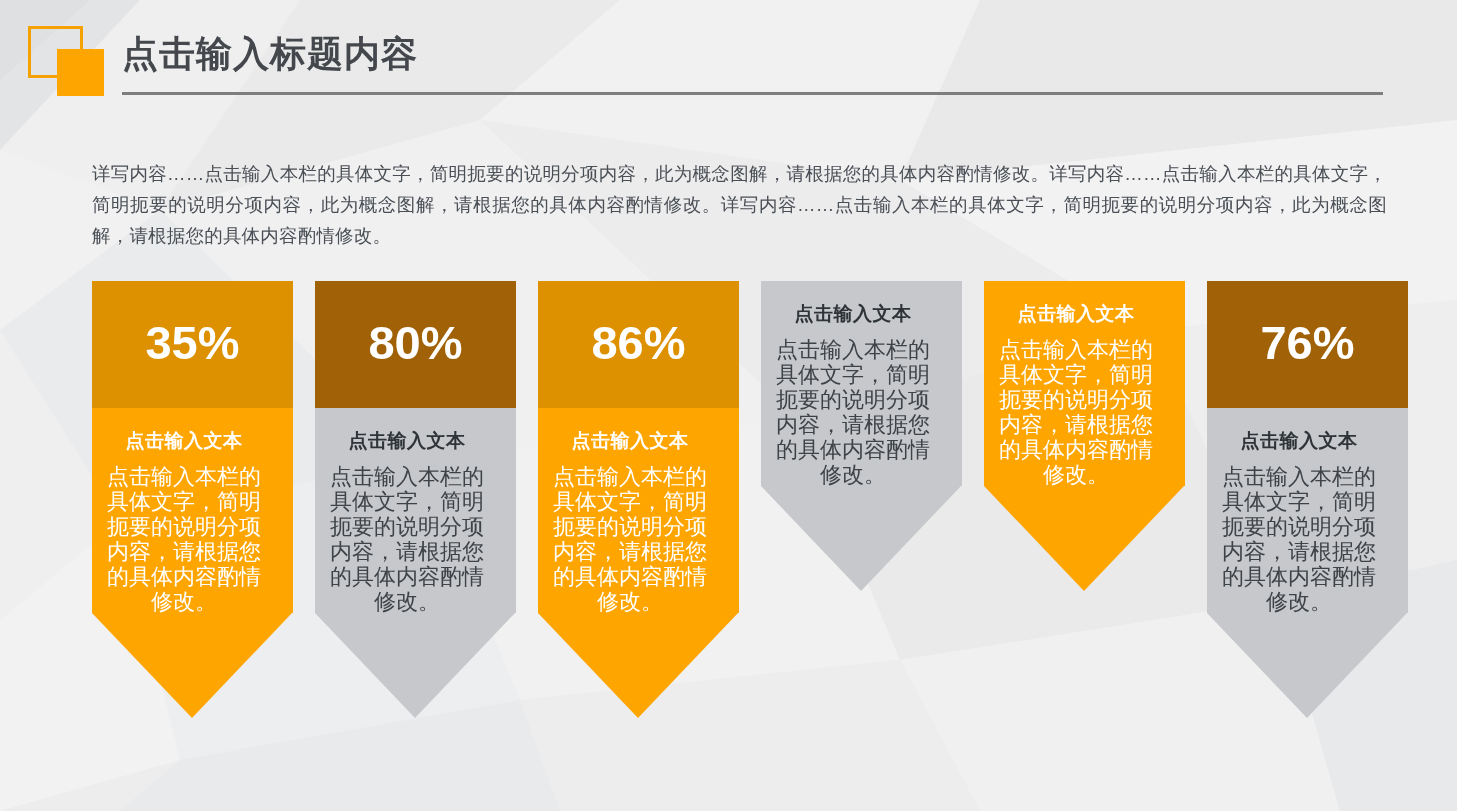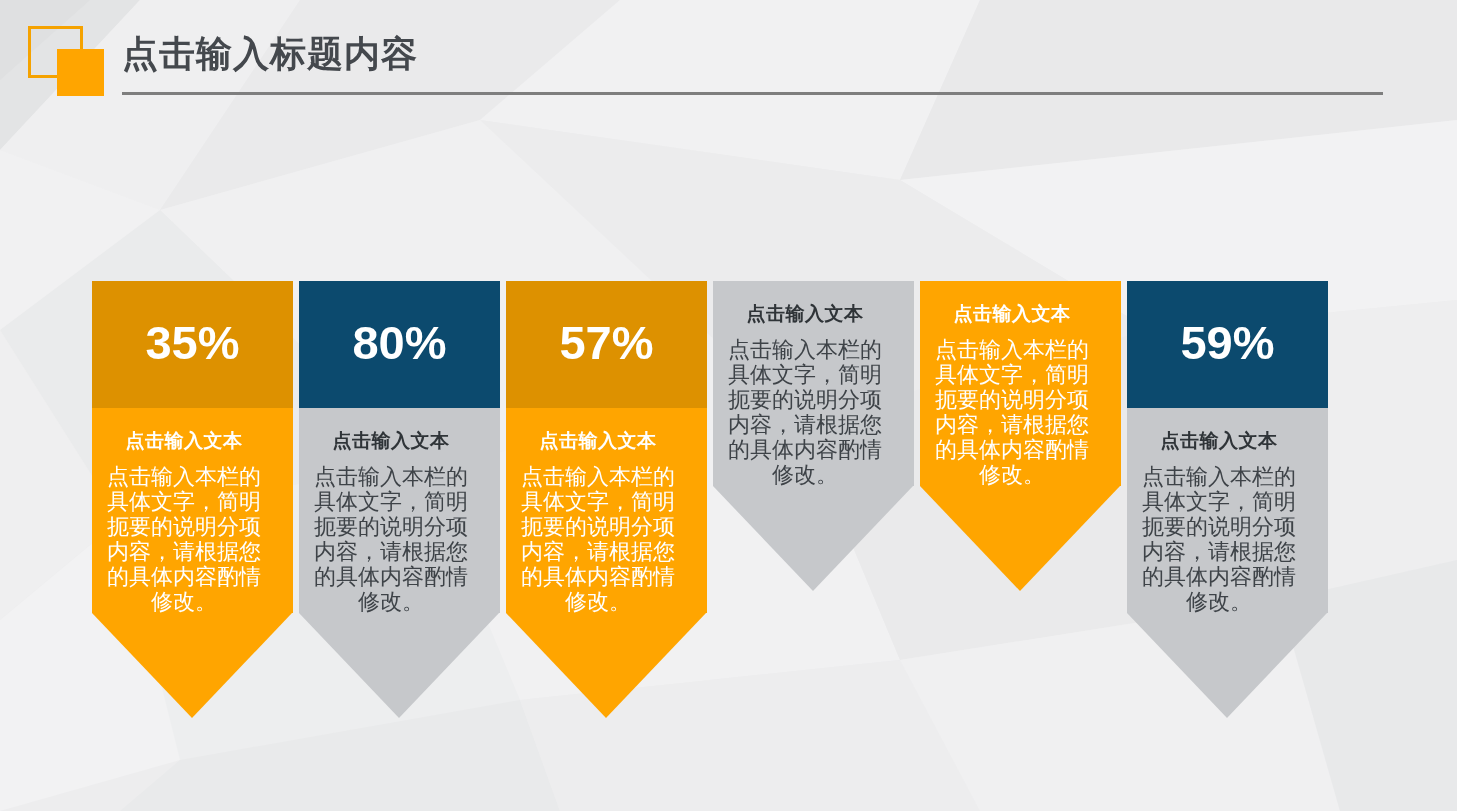--- a/index.html
+++ b/index.html
@@ -89,21 +89,21 @@
   }
 
   
   #banner-row {
     position: absolute;
     left: 92px;
     top: 281px;
     width: 1296px;
     height: 440px;
     display: flex;
-    gap: 6px;
+    gap: 22px;
     z-index: 2;
   }
   .banner {
     position: relative;
     width: 201px;
     flex: 0 0 201px;
     height: 438px;
   }
   .banner-head {
     height: 127px;
@@ -147,21 +147,21 @@
     border-top-style: solid;
     border-top-width: 105px;
   }
   
   .banner.orange .banner-head { background: #DD9100; }
   .banner.orange .banner-body { background: #FFA500; color: #ffffff; }
   .banner.orange .banner-sub  { color: #ffffff; }
   .banner.orange .banner-desc { color: #ffffff; }
   .banner.orange .banner-tip  { border-top-color: #FFA500; }
   
-  .banner.gray .banner-head { background: #0c4a6e; }
+  .banner.gray .banner-head { background: #a16207; }
   .banner.gray .banner-body { background: #C6C8CB; color: #3E4348; }
   .banner.gray .banner-sub  { color: #2F3438; }
   .banner.gray .banner-desc { color: #3E4348; }
   .banner.gray .banner-tip  { border-top-color: #C6C8CB; }
 </style>
 </head>
 <body>
 
 <div id="slide">
 
@@ -190,20 +190,21 @@
     <polygon points="0,0 90,0 0,80" fill="#DFE0E1"></polygon>
   </svg>
 
   <div id="header">
     <div class="sq-outline"></div>
     <div class="sq-filled"></div>
     <div id="page-title">点击输入标题内容</div>
     <div id="title-rule"></div>
   </div>
 
+  <div id="intro">详写内容……点击输入本栏的具体文字，简明扼要的说明分项内容，此为概念图解，请根据您的具体内容酌情修改。详写内容……点击输入本栏的具体文字，简明扼要的说明分项内容，此为概念图解，请根据您的具体内容酌情修改。详写内容……点击输入本栏的具体文字，简明扼要的说明分项内容，此为概念图解，请根据您的具体内容酌情修改。</div>
 
   <div id="banner-row">
 
     <div class="banner orange">
       <div class="banner-head">
         <span class="banner-pct">35%</span>
       </div>
       <div class="banner-body">
         <div class="banner-sub">点击输入文本</div>
         <div class="banner-desc">点击输入本栏的具体文字，简明扼要的说明分项内容，请根据您的具体内容酌情修改。</div>
@@ -217,21 +218,21 @@
       </div>
       <div class="banner-body">
         <div class="banner-sub">点击输入文本</div>
         <div class="banner-desc">点击输入本栏的具体文字，简明扼要的说明分项内容，请根据您的具体内容酌情修改。</div>
       </div>
       <div class="banner-tip"></div>
     </div>
 
     <div class="banner orange">
       <div class="banner-head">
-        <span class="banner-pct">57%</span>
+        <span class="banner-pct">86%</span>
       </div>
       <div class="banner-body">
         <div class="banner-sub">点击输入文本</div>
         <div class="banner-desc">点击输入本栏的具体文字，简明扼要的说明分项内容，请根据您的具体内容酌情修改。</div>
       </div>
       <div class="banner-tip"></div>
     </div>
 
     <div class="banner gray">
       <div class="banner-body">
@@ -244,21 +245,21 @@
     <div class="banner orange">
       <div class="banner-body">
         <div class="banner-sub">点击输入文本</div>
         <div class="banner-desc">点击输入本栏的具体文字，简明扼要的说明分项内容，请根据您的具体内容酌情修改。</div>
       </div>
       <div class="banner-tip"></div>
     </div>
 
     <div class="banner gray">
       <div class="banner-head">
-        <span class="banner-pct">59%</span>
+        <span class="banner-pct">76%</span>
       </div>
       <div class="banner-body">
         <div class="banner-sub">点击输入文本</div>
         <div class="banner-desc">点击输入本栏的具体文字，简明扼要的说明分项内容，请根据您的具体内容酌情修改。</div>
       </div>
       <div class="banner-tip"></div>
     </div>
 
   </div>
 </div>

